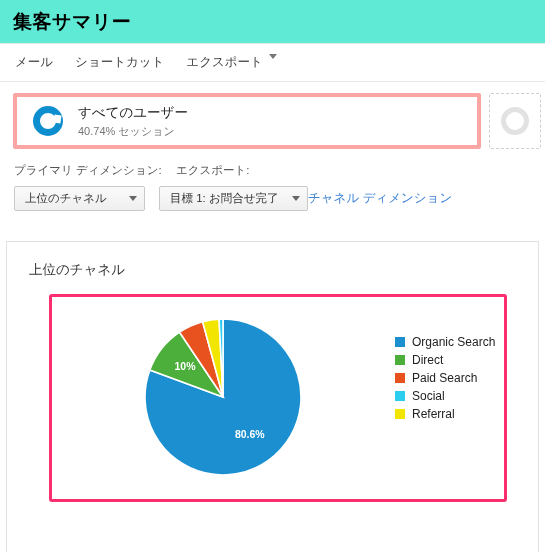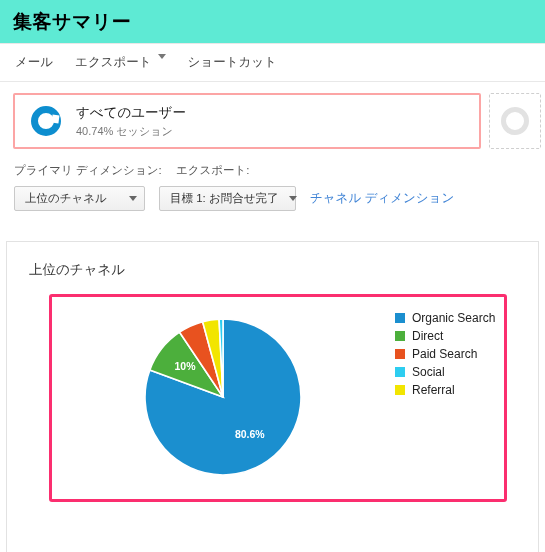--- a/index.html
+++ b/index.html
@@ -66,21 +66,21 @@
   
   .segment-row {
     padding: 11px 0 0 13px;
     display: flex;
     align-items: stretch;
     box-sizing: border-box;
   }
   .segment-card {
     width: 468px;
     height: 56px;
-    border: 2px solid #fca5a5;
+    border: 4px solid #fca5a5;
     border-radius: 2px;
     background: #fff;
     display: flex;
     align-items: center;
     box-sizing: border-box;
     cursor: pointer;
   }
   .segment-donut {
     width: 30px;
     height: 30px;
@@ -157,21 +157,21 @@
     align-items: center;
     justify-content: space-between;
     font-size: 11.5px;
     color: #333;
     padding: 0 7px 0 10px;
     box-sizing: border-box;
     cursor: pointer;
     white-space: nowrap;
   }
   .select-1 { width: 131px; margin-right: 14px; }
-  .select-2 { width: 137px; margin-right: 14px; }
+  .select-2 { width: 149px; }
   .select-btn .caret-down {
     border-top-color: #666;
     margin-left: 10px;
   }
   .edit-link {
     font-size: 12.5px;
     color: #4285d6;
     cursor: pointer;
     white-space: nowrap;
   }
@@ -221,21 +221,21 @@
     font-size: 10.5px;
     font-weight: bold;
     text-anchor: middle;
     dominant-baseline: middle;
   }
 
   
   .legend {
     position: absolute;
     left: 343px;
-    top: 12px;
+    top: 36px;
   }
   .legend-item {
     display: flex;
     align-items: center;
     height: 18px;
     cursor: pointer;
   }
   .legend-swatch {
     width: 10px;
     height: 10px;
@@ -253,25 +253,25 @@
 
 <div class="page-header">
   <div class="page-title">集客サマリー</div>
 </div>
 
 <div class="toolbar">
   <div class="toolbar-item">
     <span>メール</span>
   </div>
   <div class="toolbar-item">
+    <span>ショートカット</span>
+  </div>
+  <div class="toolbar-item">
     <span>エクスポート</span>
     <span class="caret-down"></span>
-  </div>
-  <div class="toolbar-item">
-    <span>ショートカット</span>
   </div>
 </div>
 
 <div class="segment-row">
   <div class="segment-card">
     <div class="segment-donut"></div>
     <div class="segment-texts">
       <div class="segment-name">すべてのユーザー</div>
       <div class="segment-sub">40.74% セッション</div>
     </div>

